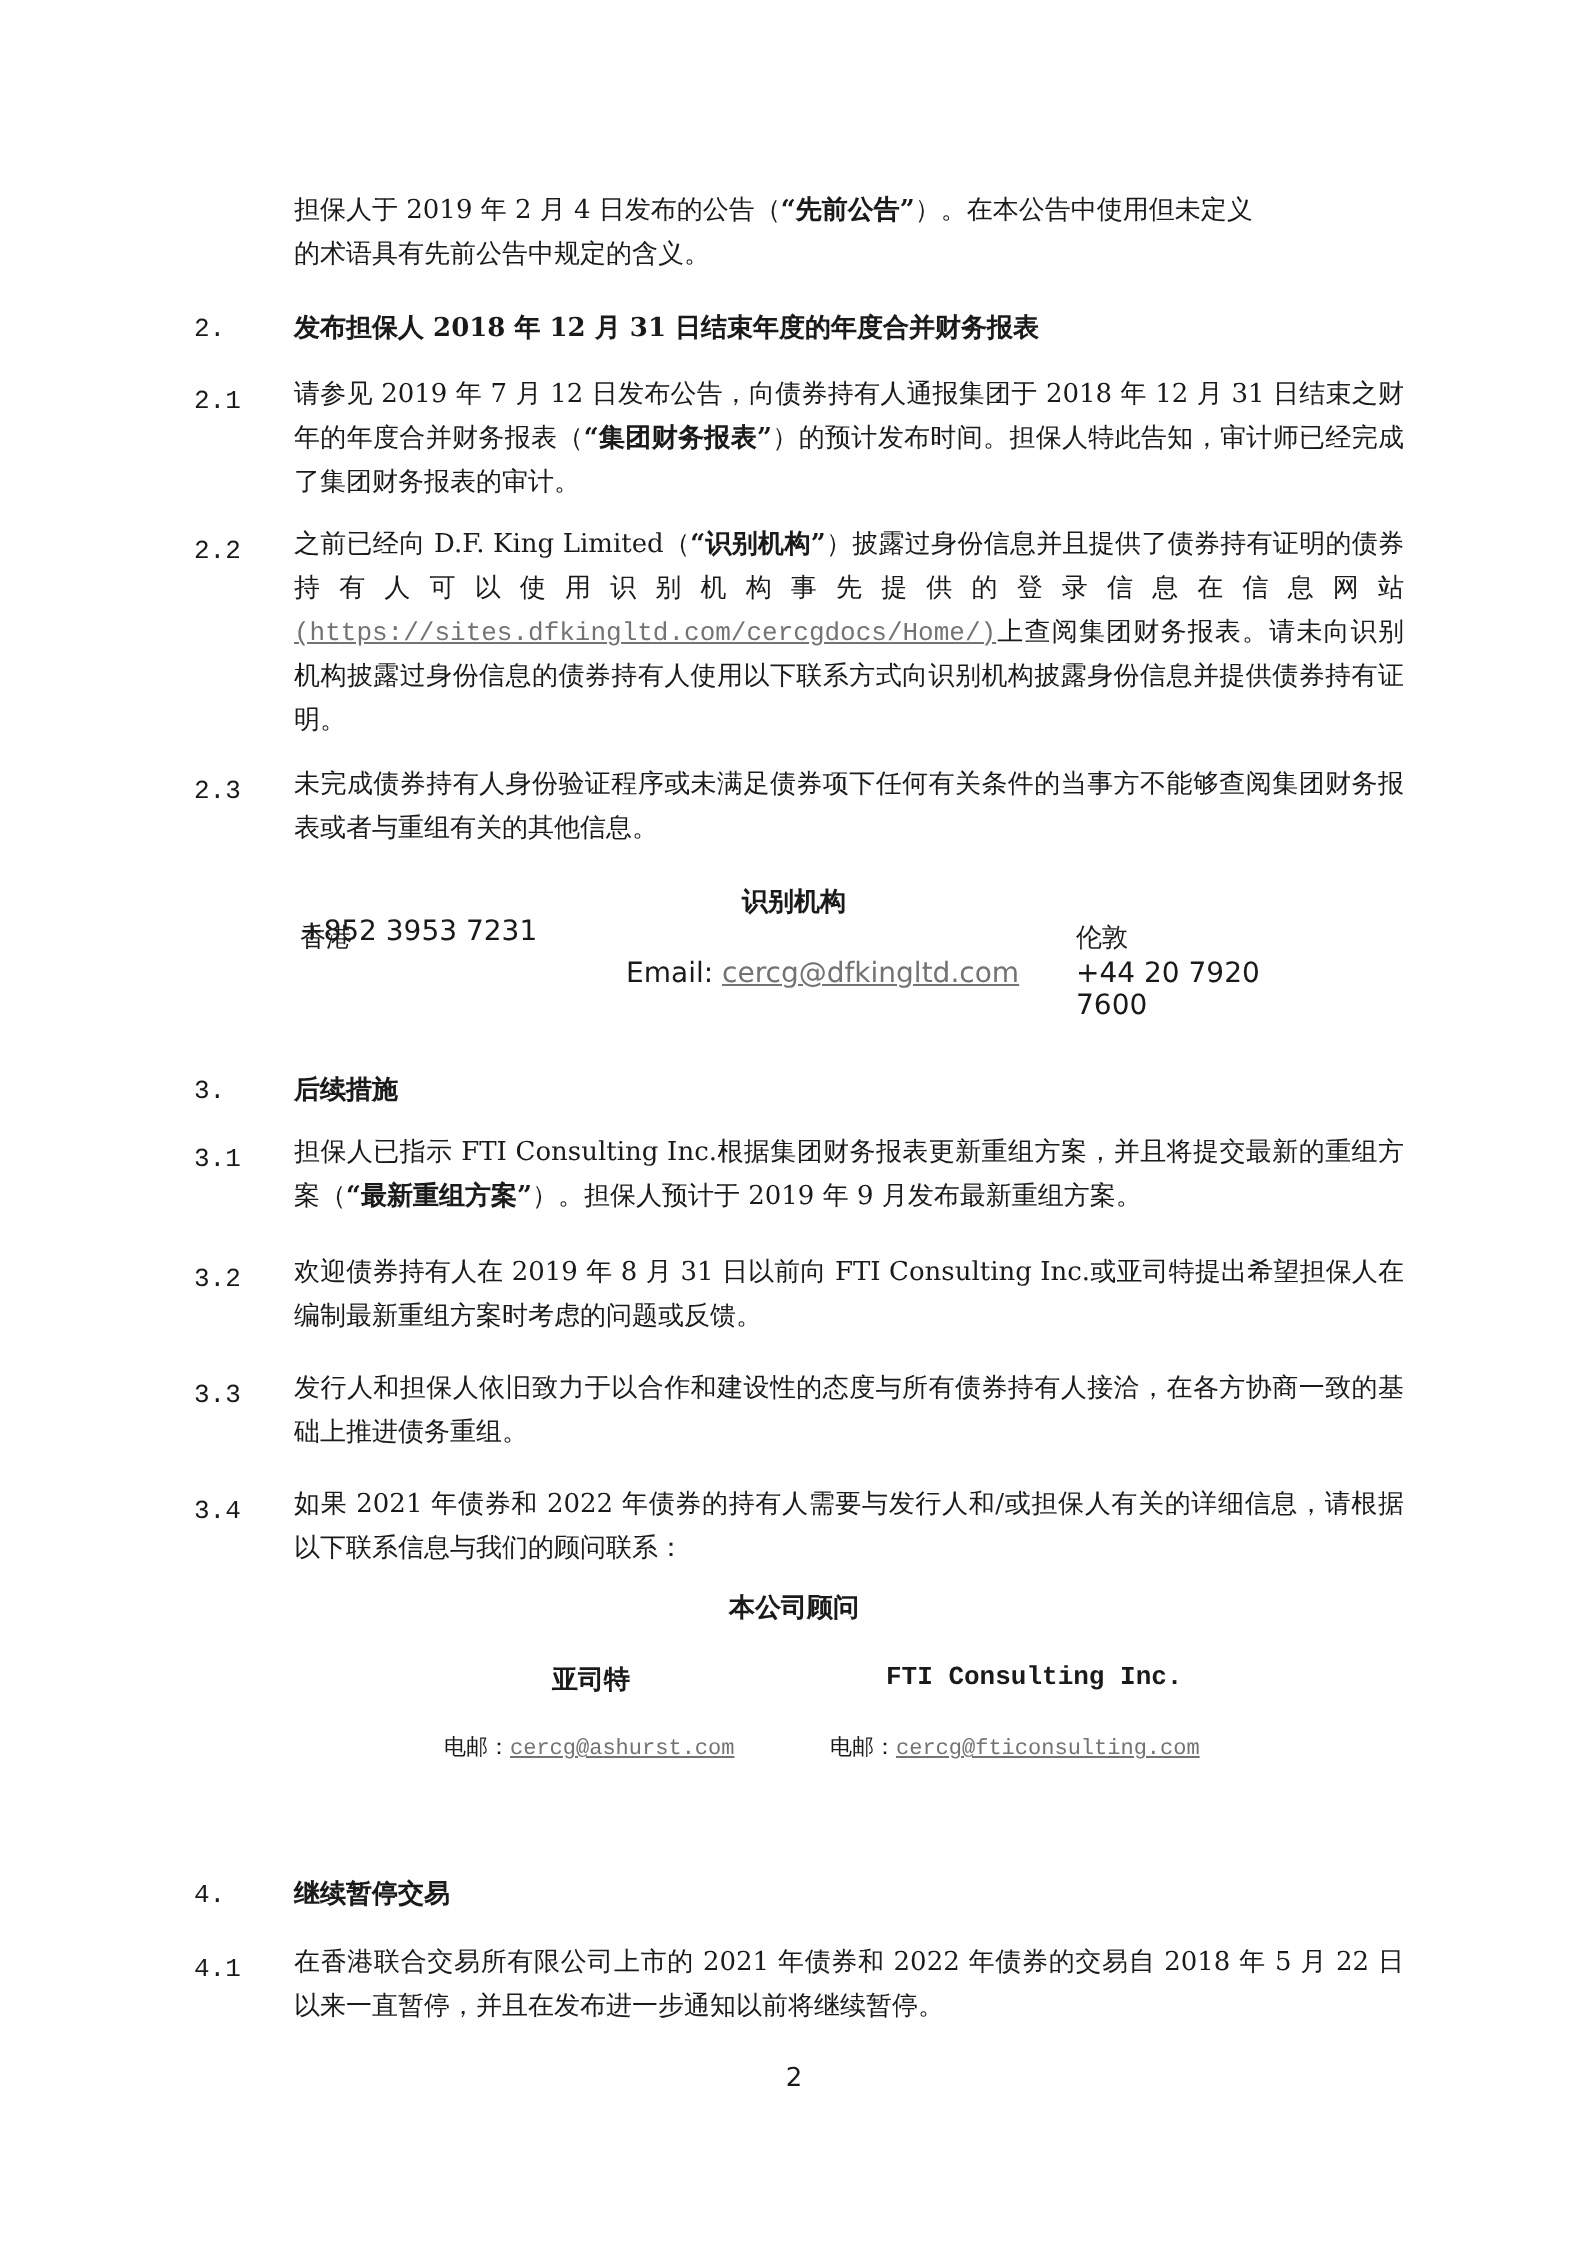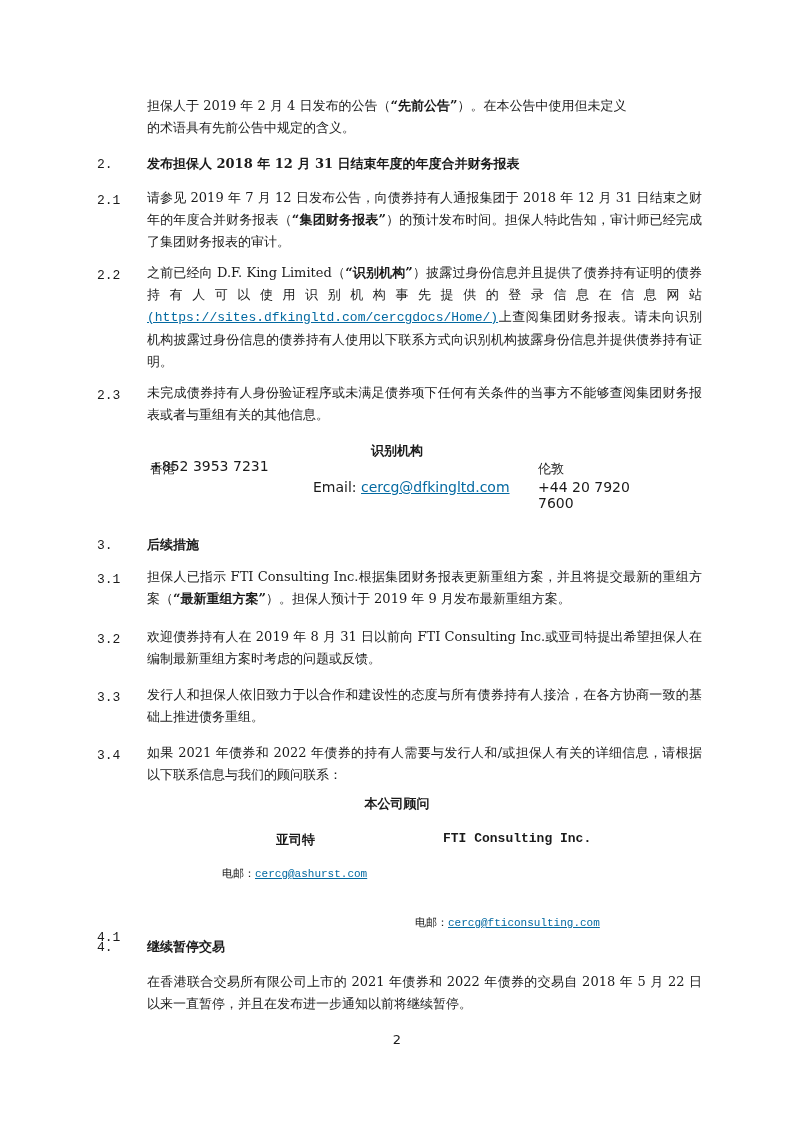--- a/index.html
+++ b/index.html
@@ -5,21 +5,21 @@
   html, body { margin: 0; padding: 0; background: #ffffff; }
   body { width: 794px; height: 1123px; position: relative; overflow: hidden;
          font-family: "DejaVu Serif", "Liberation Serif", serif; color: #1a1a1a; }
   .page { position: absolute; left: 0; top: 0; width: 661px; height: 1123px; }
   .abs { position: absolute; }
   .num { position: absolute; left: 97px; font-size: 13px; font-family: "Liberation Mono", "DejaVu Sans Mono", monospace; }
   .para { position: absolute; left: 147px; width: 555px; font-size: 13px; line-height: 22px; }
   .heading { position: absolute; left: 147px; font-size: 13px; font-weight: bold; }
   .bold { font-weight: bold; }
   .mono { font-family: "Liberation Mono", "DejaVu Sans Mono", monospace; }
-  a, .link { color: #0369a1; text-decoration: underline; }
+  a, .link { color: #737373; text-decoration: underline; }
   .sans { font-family: "DejaVu Sans", "Liberation Sans", sans-serif; }
   .justify { text-align: justify; text-align-last: left; }
 </style>
 </head>
 <body>
 
 <div class="page">
 
   <div class="para justify" style="top:95px;">
     <span>担保人于 2019 年 2 月 4 日发布的公告（</span><span class="bold">“先前公告”</span><span>）。在本公告中使用但未定义</span><br>
@@ -76,26 +76,26 @@
     <span>如果 2021 年债券和 2022 年债券的持有人需要与发行人和/或担保人有关的详细信息，请根据以下联系信息与我们的顾问联系：</span>
   </div>
 
   <div class="abs bold sans" style="left:0; width:794px; text-align:center; top:795px; font-size:13px;">本公司顾问</div>
   <div class="abs bold" style="left:276px; top:831px; font-size:13px;">亚司特</div>
   <div class="abs bold mono" style="left:443px; top:831px; font-size:13px;">FTI Consulting Inc.</div>
 
   <div class="abs" style="left:222px; top:866px; font-size:11px;">
     <span>电邮：</span><span class="link mono">cercg@ashurst.com</span>
   </div>
-  <div class="abs" style="left:415px; top:915px; font-size:11px;">
+  <div class="abs" style="left:415px; top:866px; font-size:11px;">
     <span>电邮：</span><span class="link mono">cercg@fticonsulting.com</span>
   </div>
 
   <div class="num" style="top:940px;">4.</div>
   <div class="heading" style="top:938px;">继续暂停交易</div>
 
-  <div class="num" style="top:930px;">4.1</div>
+  <div class="num" style="top:977px;">4.1</div>
   <div class="para justify" style="top:971px;">
     <span>在香港联合交易所有限公司上市的 2021 年债券和 2022 年债券的交易自 2018 年 5 月 22 日以来一直暂停，并且在发布进一步通知以前将继续暂停。</span>
   </div>
 
   <div class="abs sans" style="left:0; width:794px; text-align:center; top:1032px; font-size:13px;">2</div>
 </div>
 
 </body></html>

